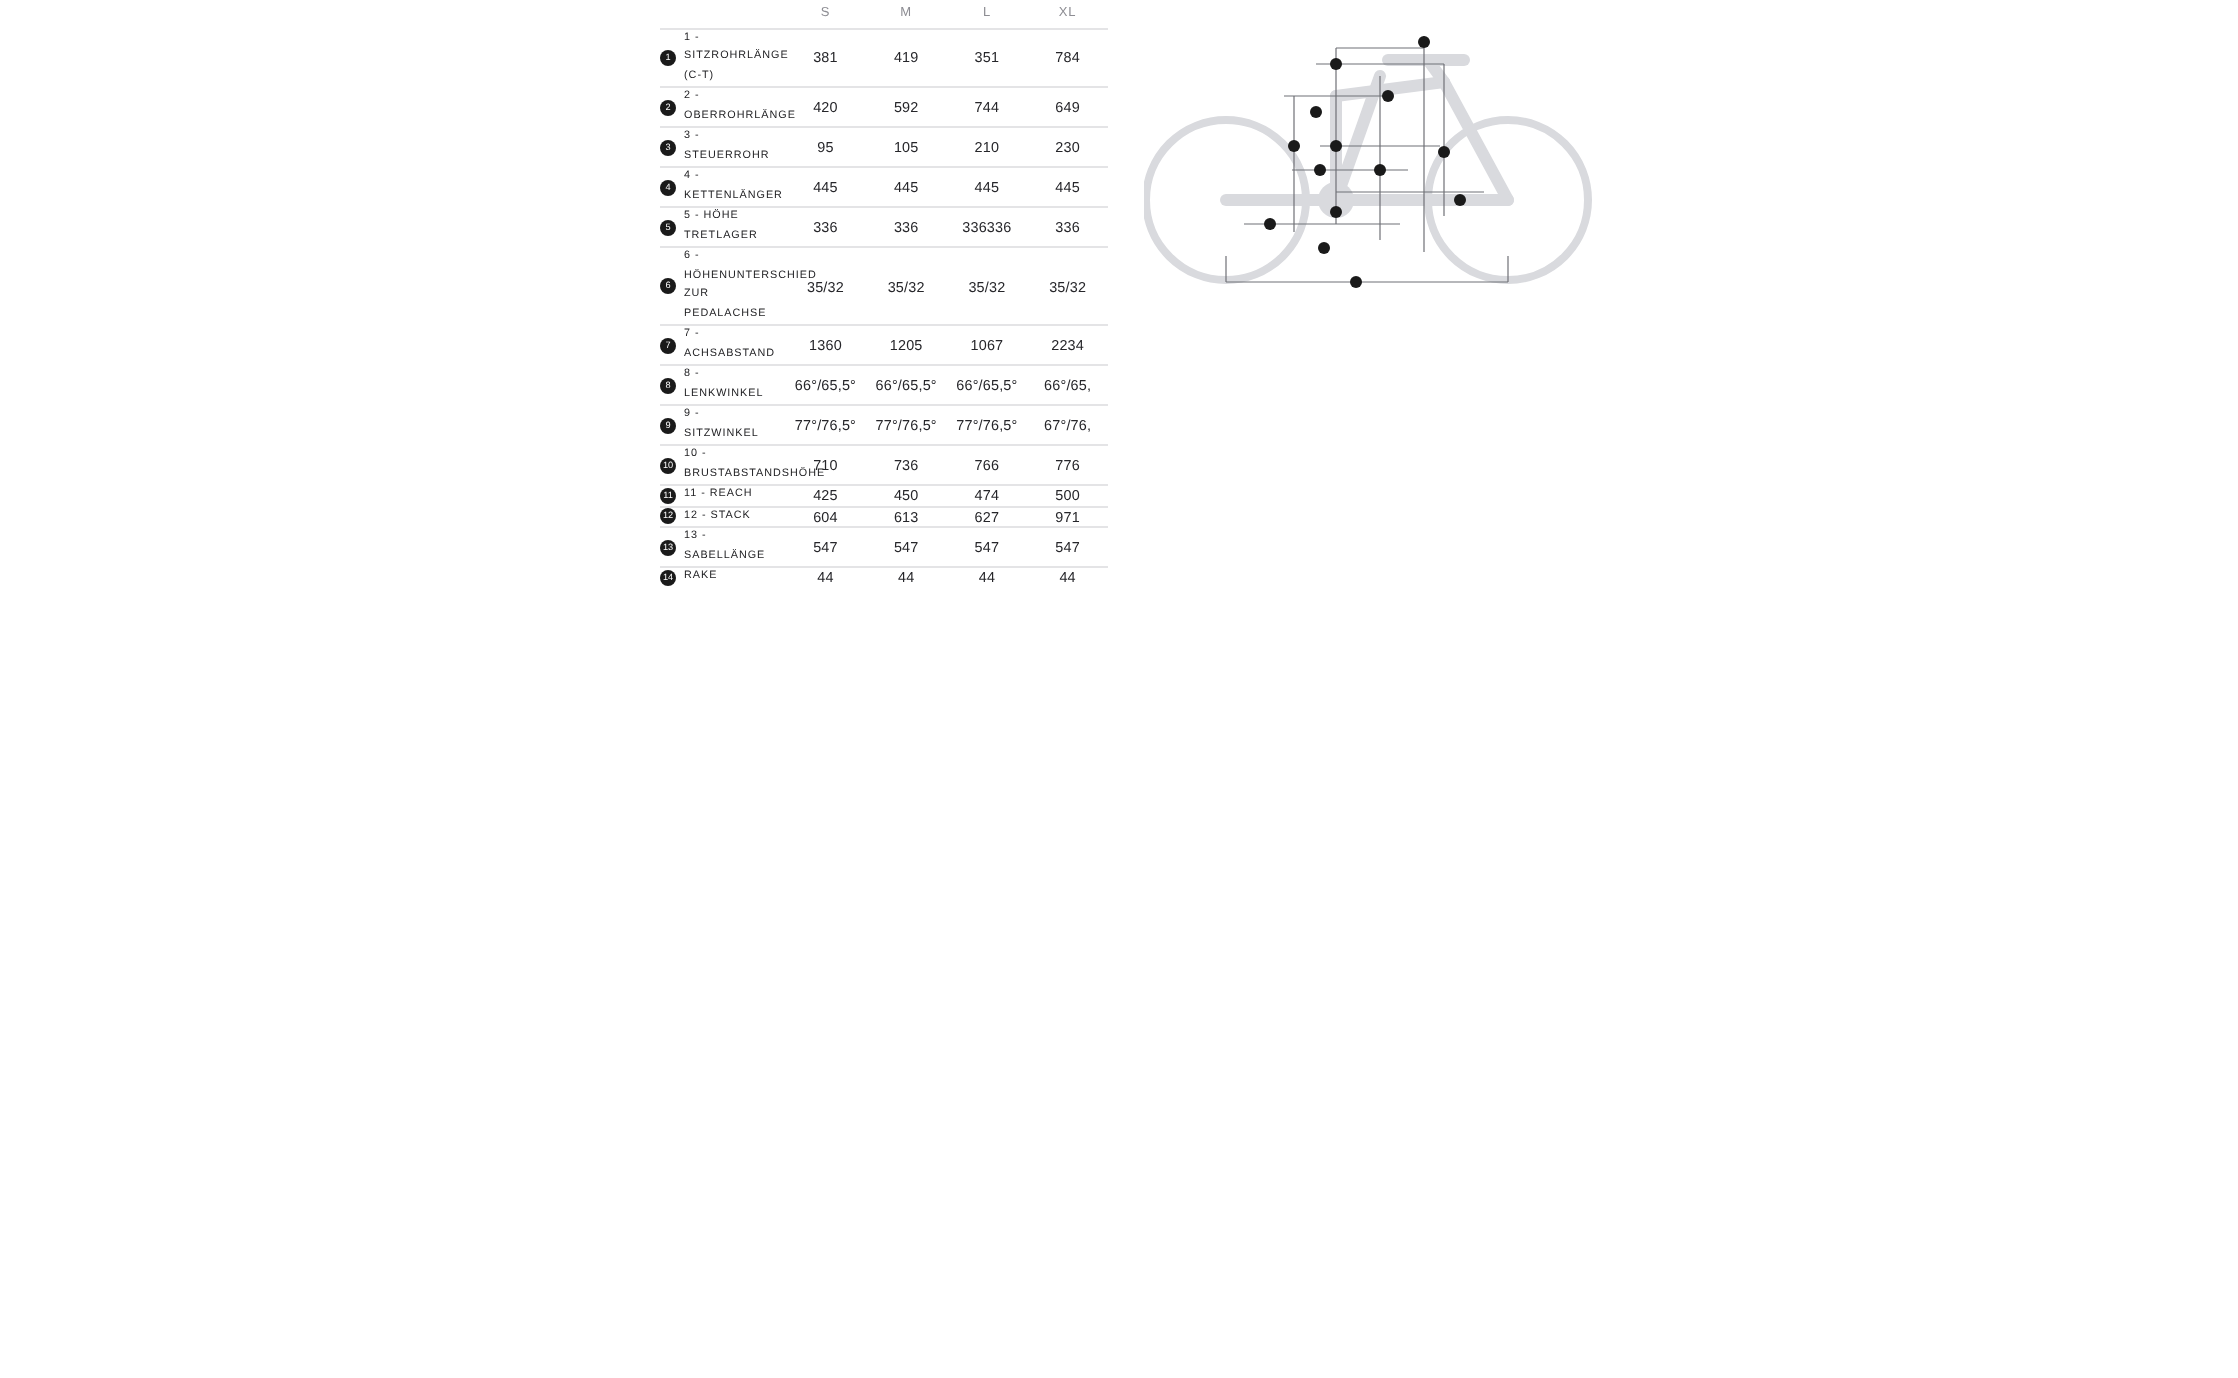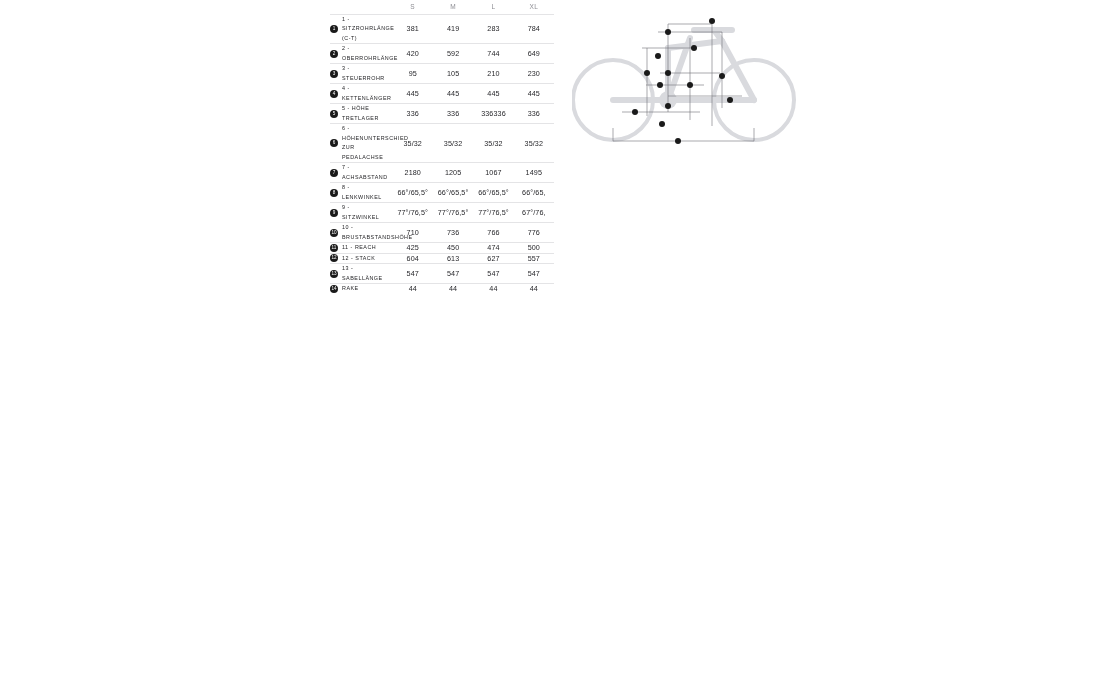--- a/index.html
+++ b/index.html
@@ -119,21 +119,21 @@
     <tbody id="geo-body">
         <tr>
           <td class="row-label-cell">
             <div class="row-label-wrap">
               <span class="bullet">1</span>
               <span class="row-label">1 - SITZROHRLÄNGE (C-T)</span>
             </div>
           </td>
           <td class="val">381</td>
           <td class="val">419</td>
-          <td class="val">283</td>
+          <td class="val">351</td>
           <td class="val">784</td>
         </tr>
         <tr>
           <td class="row-label-cell">
             <div class="row-label-wrap">
               <span class="bullet">2</span>
               <span class="row-label">2 - OBERROHRLÄNGE</span>
             </div>
           </td>
           <td class="val">420</td>
@@ -189,24 +189,24 @@
           <td class="val">35/32</td>
           <td class="val">35/32</td>
         </tr>
         <tr>
           <td class="row-label-cell">
             <div class="row-label-wrap">
               <span class="bullet">7</span>
               <span class="row-label">7 - ACHSABSTAND</span>
             </div>
           </td>
-          <td class="val">2180</td>
+          <td class="val">1360</td>
           <td class="val">1205</td>
           <td class="val">1067</td>
-          <td class="val">1495</td>
+          <td class="val">2234</td>
         </tr>
         <tr>
           <td class="row-label-cell">
             <div class="row-label-wrap">
               <span class="bullet">8</span>
               <span class="row-label">8 - LENKWINKEL</span>
             </div>
           </td>
           <td class="val">66°/65,5°</td>
           <td class="val">66°/65,5°</td>
@@ -252,21 +252,21 @@
         <tr>
           <td class="row-label-cell">
             <div class="row-label-wrap">
               <span class="bullet">12</span>
               <span class="row-label">12 - STACK</span>
             </div>
           </td>
           <td class="val">604</td>
           <td class="val">613</td>
           <td class="val">627</td>
-          <td class="val">557</td>
+          <td class="val">971</td>
         </tr>
         <tr>
           <td class="row-label-cell">
             <div class="row-label-wrap">
               <span class="bullet">13</span>
               <span class="row-label">13 - SABELLÄNGE</span>
             </div>
           </td>
           <td class="val">547</td>
           <td class="val">547</td>

